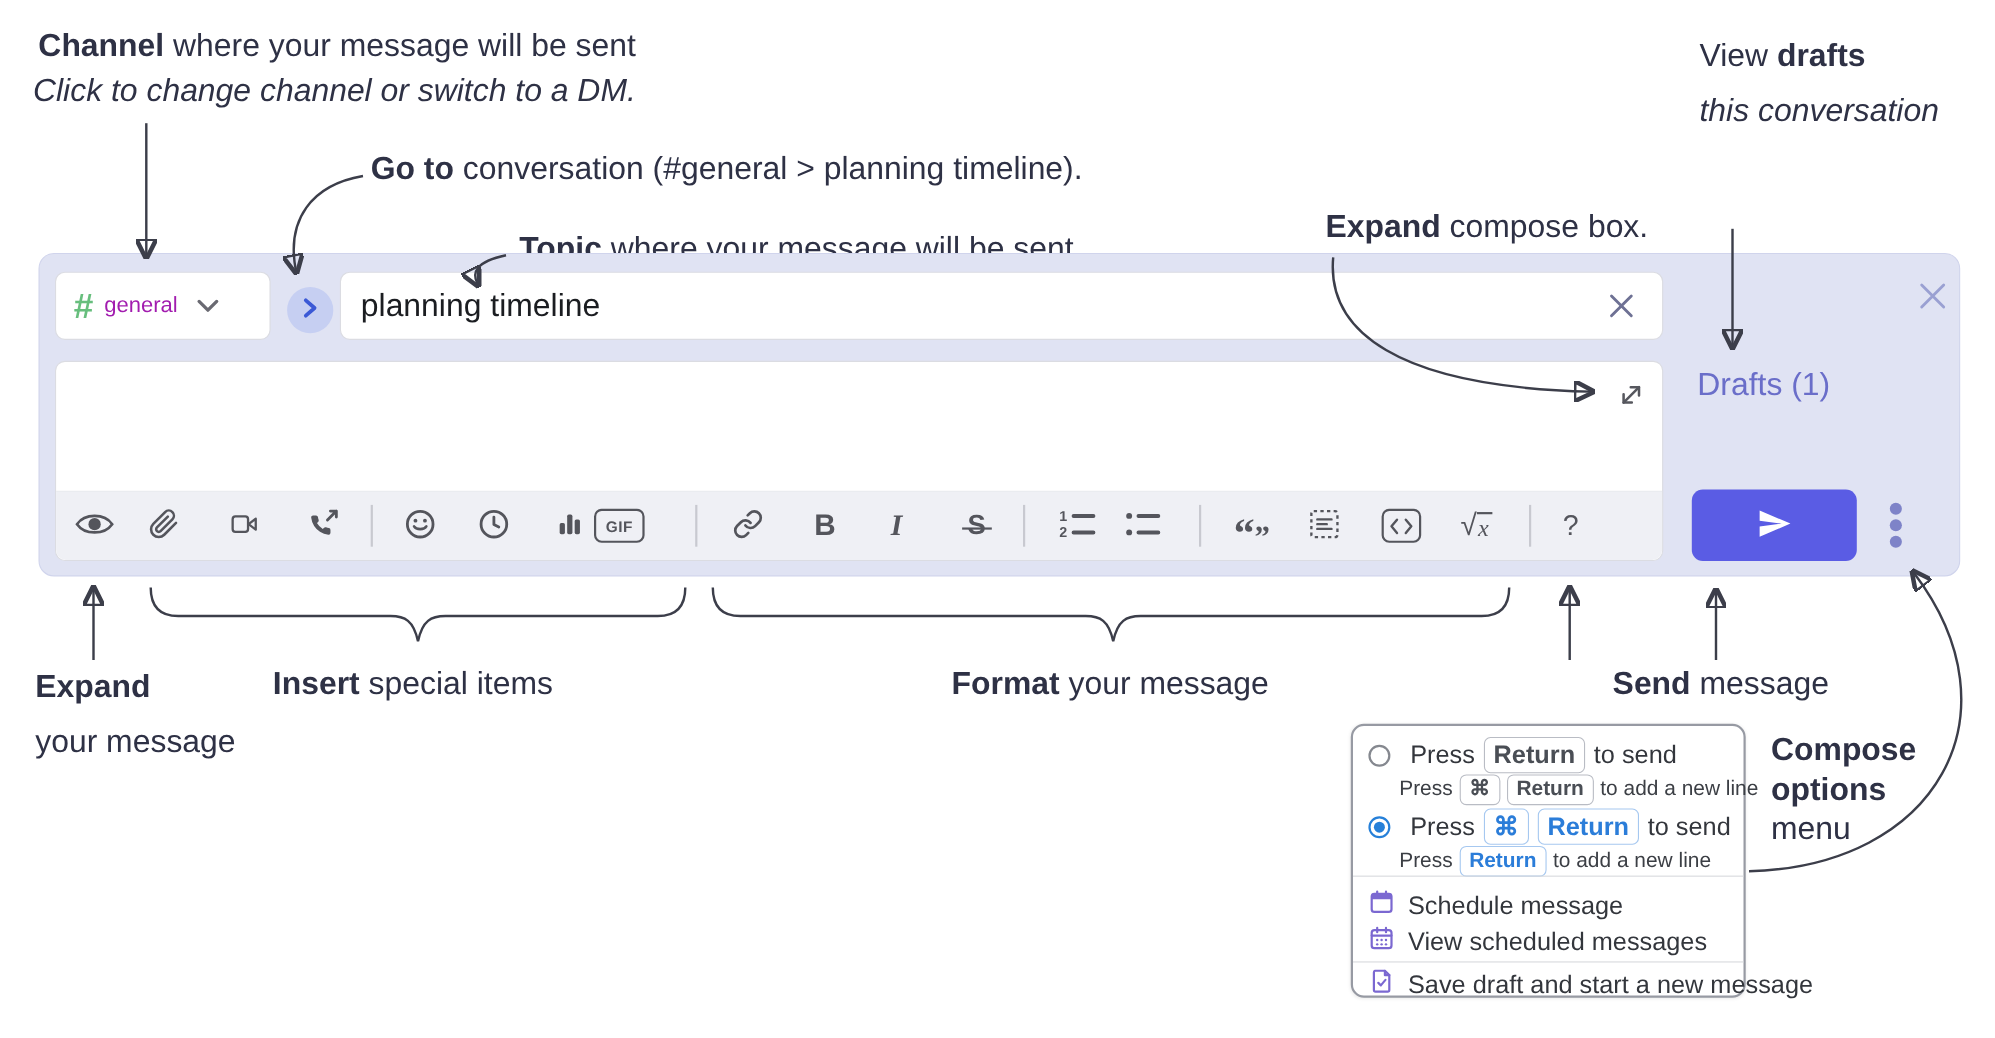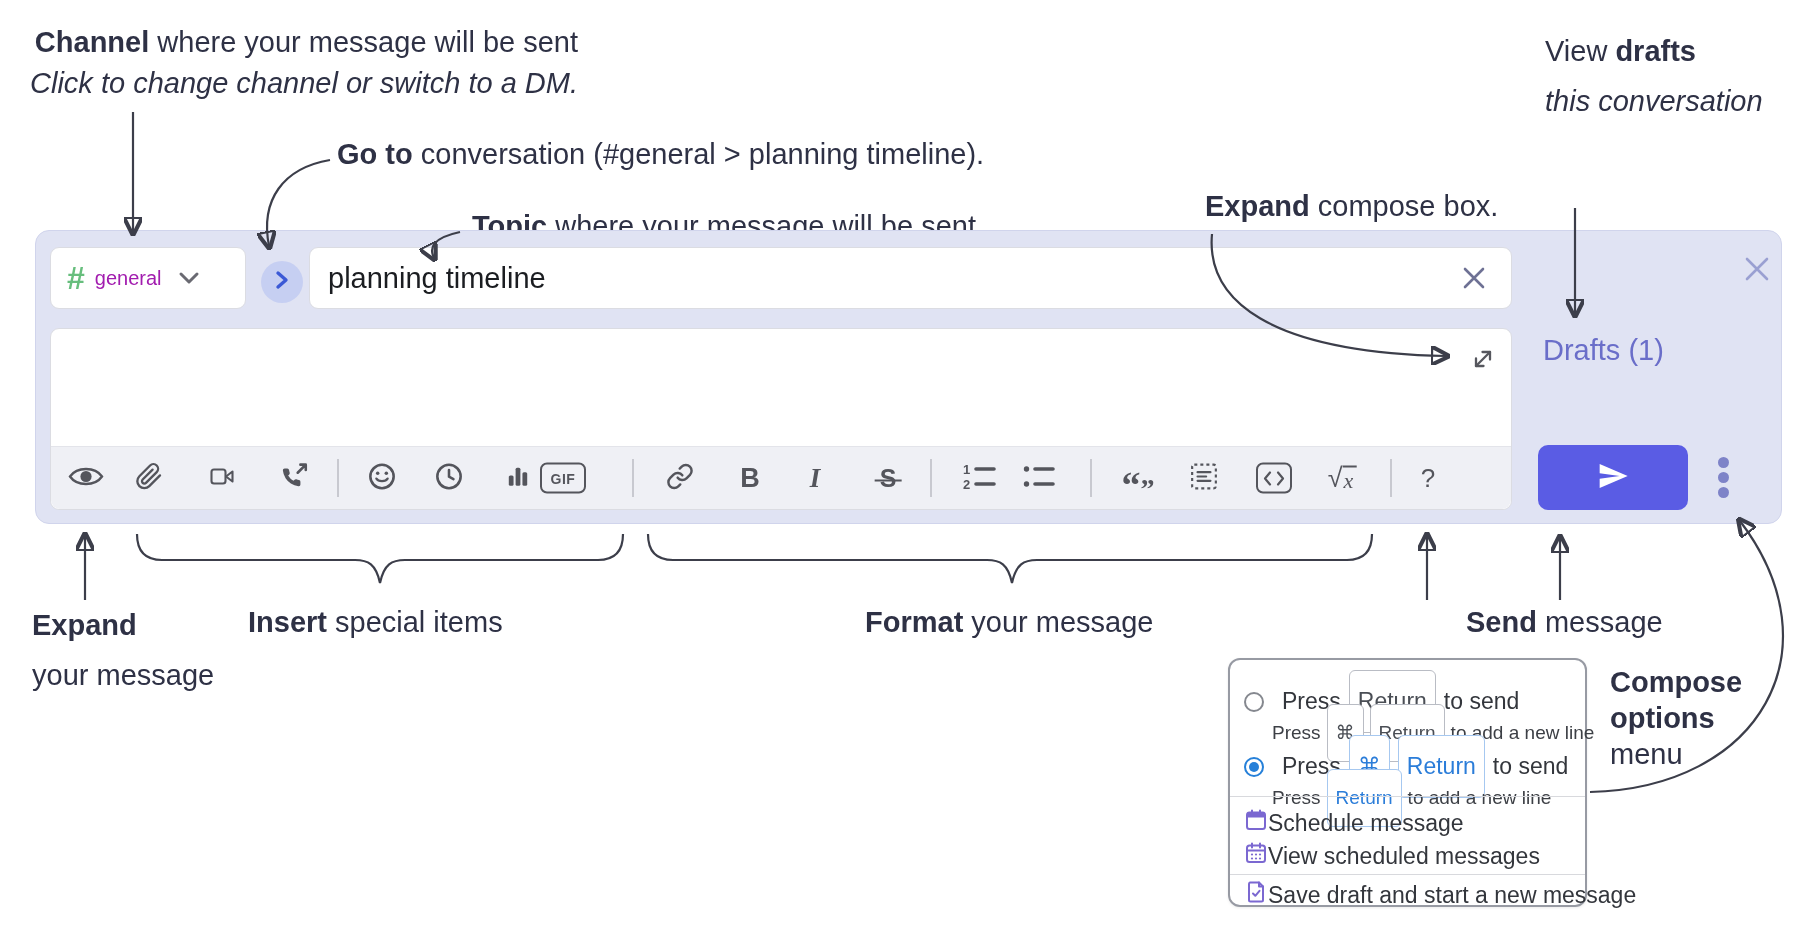--- a/index.html
+++ b/index.html
@@ -73,24 +73,24 @@
   #compose-options-btn i { width:11px; height:11px; border-radius:50%; background:#7e83c8; }
   
   #popup { position:absolute; left:1228px; top:658px; width:359px; height:249px; background:#fff;
            border:2px solid #979aa3; border-radius:12px; box-shadow:0 1px 3px rgba(0,0,0,.08); }
   .p-abs { position:absolute; left:14px; right:10px; display:flex; align-items:center; white-space:nowrap; }
   .p-main { font-size:23px; color:#33363c; gap:8px; }
   .p-sub  { font-size:19px; color:#3c3f45; gap:6px; left:42px; }
   .radio { width:20px; height:20px; border-radius:50%; border:2px solid #85888f; margin-right:10px; flex:0 0 auto; background:#fff; }
   .radio.sel { border-color:#2680d9; position:relative; }
   .radio.sel::after { content:""; position:absolute; left:3px; top:3px; width:10px; height:10px; border-radius:50%; background:#2680d9; }
-  .key { border:1.6px solid #b9bcc4; border-radius:6px; padding:15px 8px; color:#4a4e55; background:#fff; line-height:1.35; }
+  .key { border:1.6px solid #b9bcc4; border-radius:6px; padding:0 8px; color:#4a4e55; background:#fff; line-height:1.35;font-weight:bold; }
   .key.blue { border-color:#a6c8f0; color:#2b7dd9; }
   .p-div { position:absolute; left:0; right:0; height:0; border-top:1.6px solid #d8d9dd; }
-  .p-item { font-size:23px; color:#33363c; cursor:pointer; }
+  .p-item { font-size:23px; color:#33363c; gap:12px; cursor:pointer; }
   .p-item svg { flex:0 0 auto; }
   #p-row1 { top:10px; } #p-sub1 { top:44px; } #p-row2 { top:75px; } #p-sub2 { top:109px; }
   #p-divider1 { top:136px; } #p-item-schedule { top:148px; } #p-item-view { top:181px; }
   #p-divider2 { top:214px; } #p-item-save { top:220px; }
 </style>
 </head>
 <body>
 
 <div id="canvas">
 

